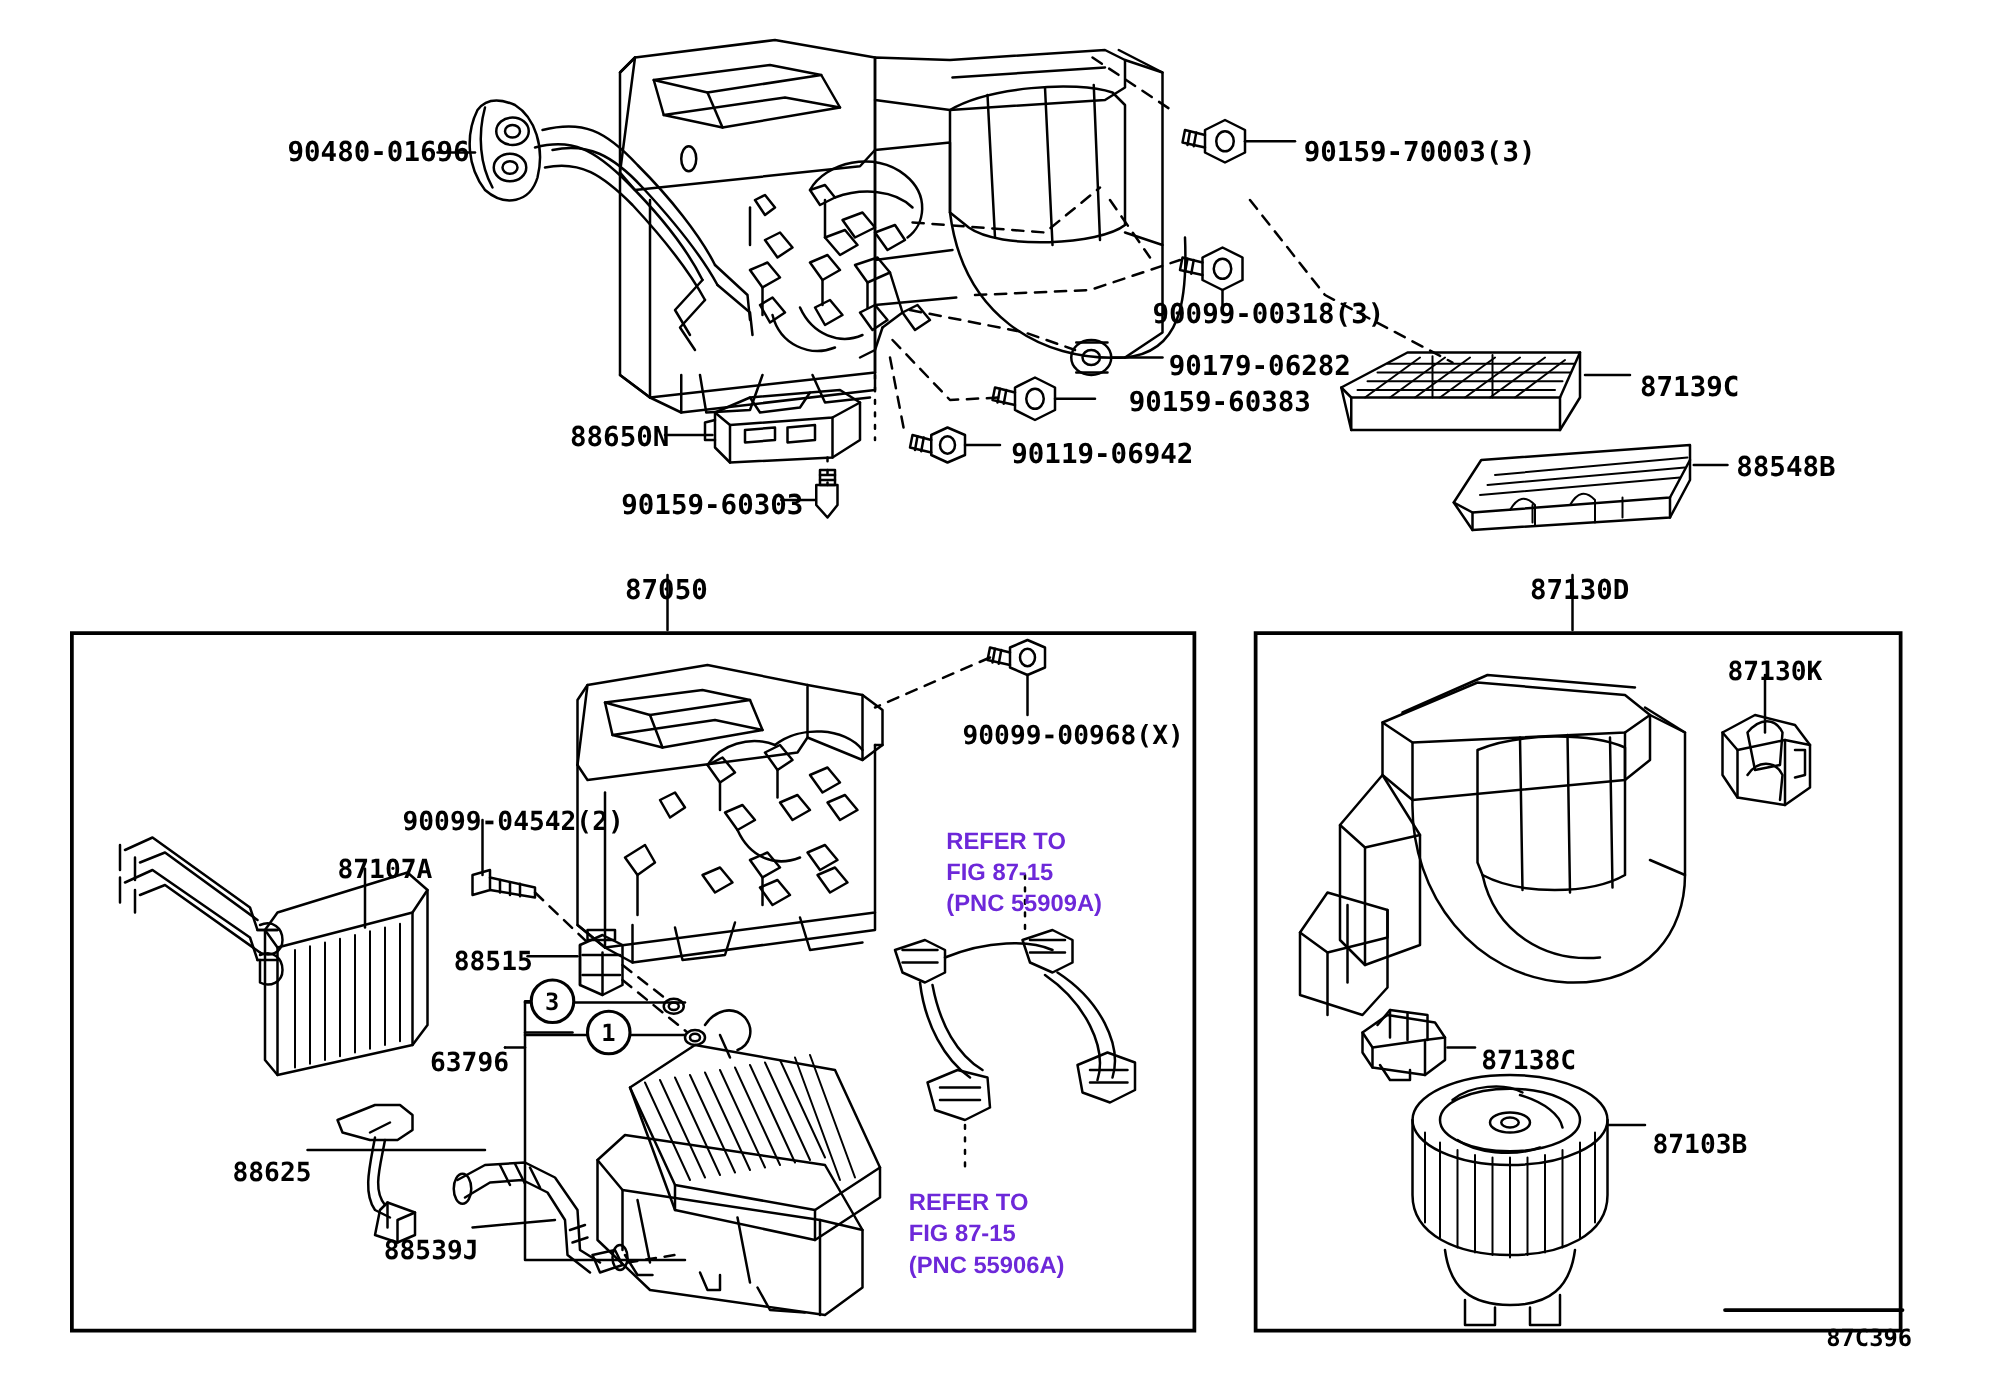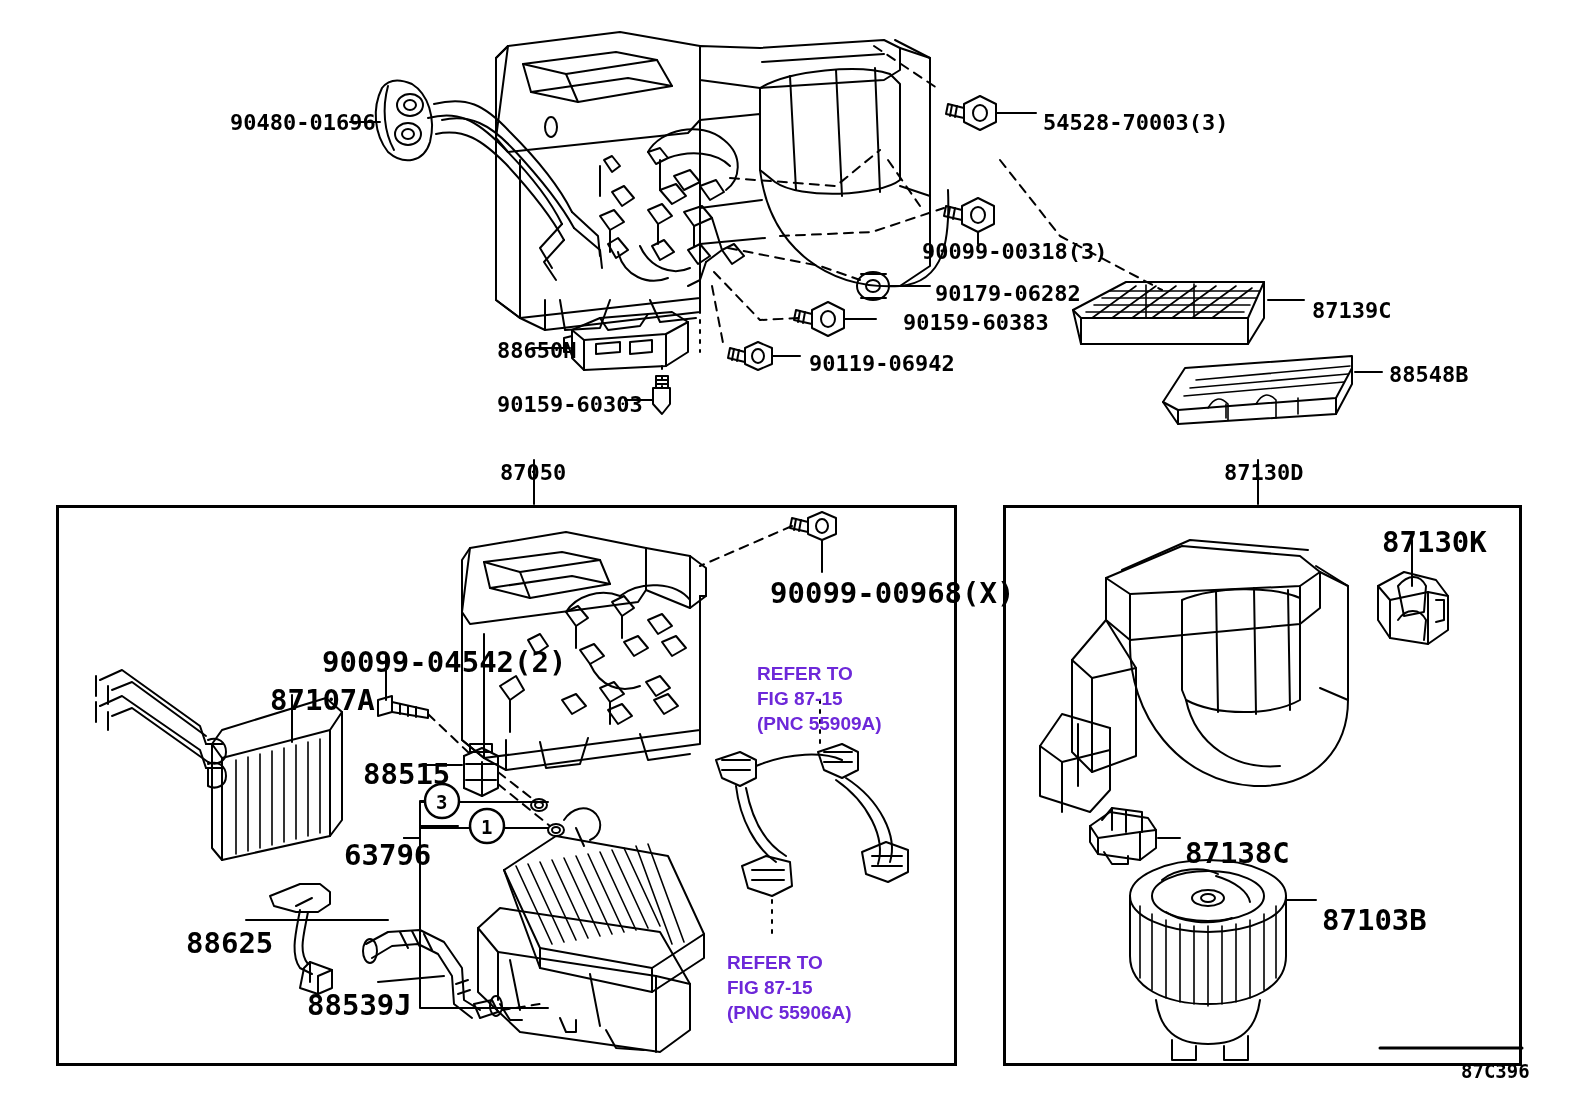--- a/index.html
+++ b/index.html
@@ -3,21 +3,21 @@
 <meta charset="utf-8">
 <style>
   html,body{margin:0;padding:0;background:#fff;}
   body{width:1592px;height:1099px;position:relative;overflow:hidden;
        font-family:"DejaVu Sans Mono","Liberation Mono",monospace;}
   #stage{position:absolute;left:0;top:0;width:1592px;height:1099px;padding-left:16px;}
   svg{position:absolute;left:0;top:0;}
   .lbl{position:absolute;font-family:"DejaVu Sans Mono","Liberation Mono",monospace;
        font-weight:bold;color:#000;white-space:pre;letter-spacing:0px;}
   .l22{font-size:22px;}
-  .l21{font-size:29px;}
+  .l21{font-size:21px;}
   .l19{font-size:19px;}
   .refblk{position:absolute;font-family:Liberation Sans, sans-serif;
           font-weight:bold;font-size:19px;line-height:25px;white-space:pre;color:#6d28d9;}
   .box{position:absolute;border:3px solid #000;box-sizing:border-box;}
 </style>
 </head>
 <body>
 
 <div id="stage">
 
@@ -421,26 +421,26 @@
       </g>
 
       <path d="M1380 1048 L1522 1048" stroke-width="3"></path>
     </g>
   </svg>
 
   <div class="box" style="left:56px;top:505px;width:901px;height:561px;"></div>
   <div class="box" style="left:1003px;top:505px;width:519px;height:561px;"></div>
 
   <div class="lbl l22" style="left:230px;top:110px;">90480-01696</div>
-  <div class="lbl l22" style="left:1043px;top:110px;">54528-70003(3)</div>
+  <div class="lbl l22" style="left:1043px;top:110px;">90159-70003(3)</div>
   <div class="lbl l22" style="left:922px;top:239px;">90099-00318(3)</div>
   <div class="lbl l22" style="left:935px;top:281px;">90179-06282</div>
   <div class="lbl l22" style="left:903px;top:310px;">90159-60383</div>
   <div class="lbl l22" style="left:809px;top:351px;">90119-06942</div>
-  <div class="lbl l22" style="left:456px;top:338px;margin-left:41px;">88650N</div>
+  <div class="lbl l22" style="left:456px;top:338px;">88650N</div>
   <div class="lbl l22" style="left:497px;top:392px;">90159-60303</div>
   <div class="lbl l22" style="left:1312px;top:298px;">87139C</div>
   <div class="lbl l22" style="left:1389px;top:362px;">88548B</div>
 
   <div class="lbl l22" style="left:500px;top:460px;">87050</div>
   <div class="lbl l22" style="left:1224px;top:460px;">87130D</div>
 
   <div class="lbl l21" style="left:770px;top:576px;">90099-00968(X)</div>
   <div class="lbl l21" style="left:322px;top:645px;">90099-04542(2)</div>
   <div class="lbl l21" style="left:242px;top:683px;margin-left:28px;">87107A</div>

